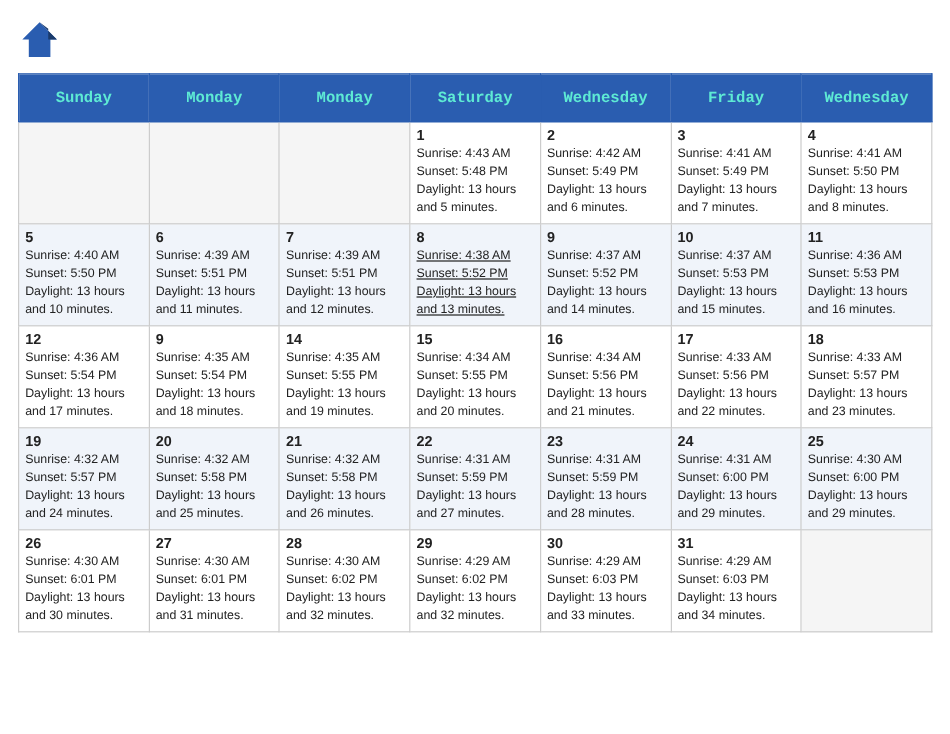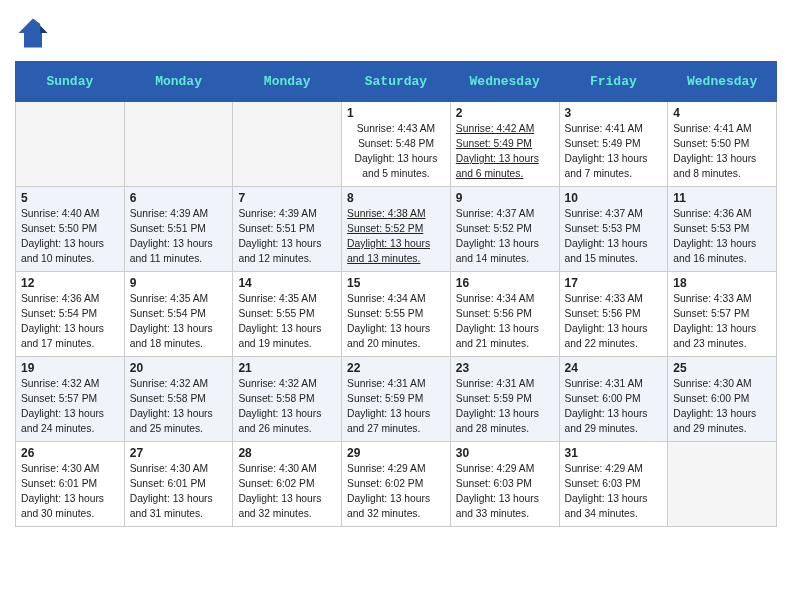--- a/index.html
+++ b/index.html
@@ -121,28 +121,28 @@
         <th>Wednesday</th>
       </tr>
   </thead>
   <tbody id="calendar-body">
   <tr>
         <td class="empty"></td>
         <td class="empty"></td>
         <td class="empty"></td>
         <td>
           <div class="day-num">1</div>
-          <div class="day-info" style="white-space: pre-line; text-align: center;">Sunrise: 4:43 AM
+          <div class="day-info" style="white-space: pre-line;">Sunrise: 4:43 AM
 Sunset: 5:48 PM
 Daylight: 13 hours
 and 5 minutes.</div>
         </td>
         <td>
           <div class="day-num">2</div>
-          <div class="day-info" style="white-space: pre-line; text-decoration: underline;">Sunrise: 4:42 AM
+          <div class="day-info" style="white-space: pre-line;">Sunrise: 4:42 AM
 Sunset: 5:49 PM
 Daylight: 13 hours
 and 6 minutes.</div>
         </td>
         <td>
           <div class="day-num">3</div>
           <div class="day-info" style="white-space: pre-line;">Sunrise: 4:41 AM
 Sunset: 5:49 PM
 Daylight: 13 hours
 and 7 minutes.</div>

